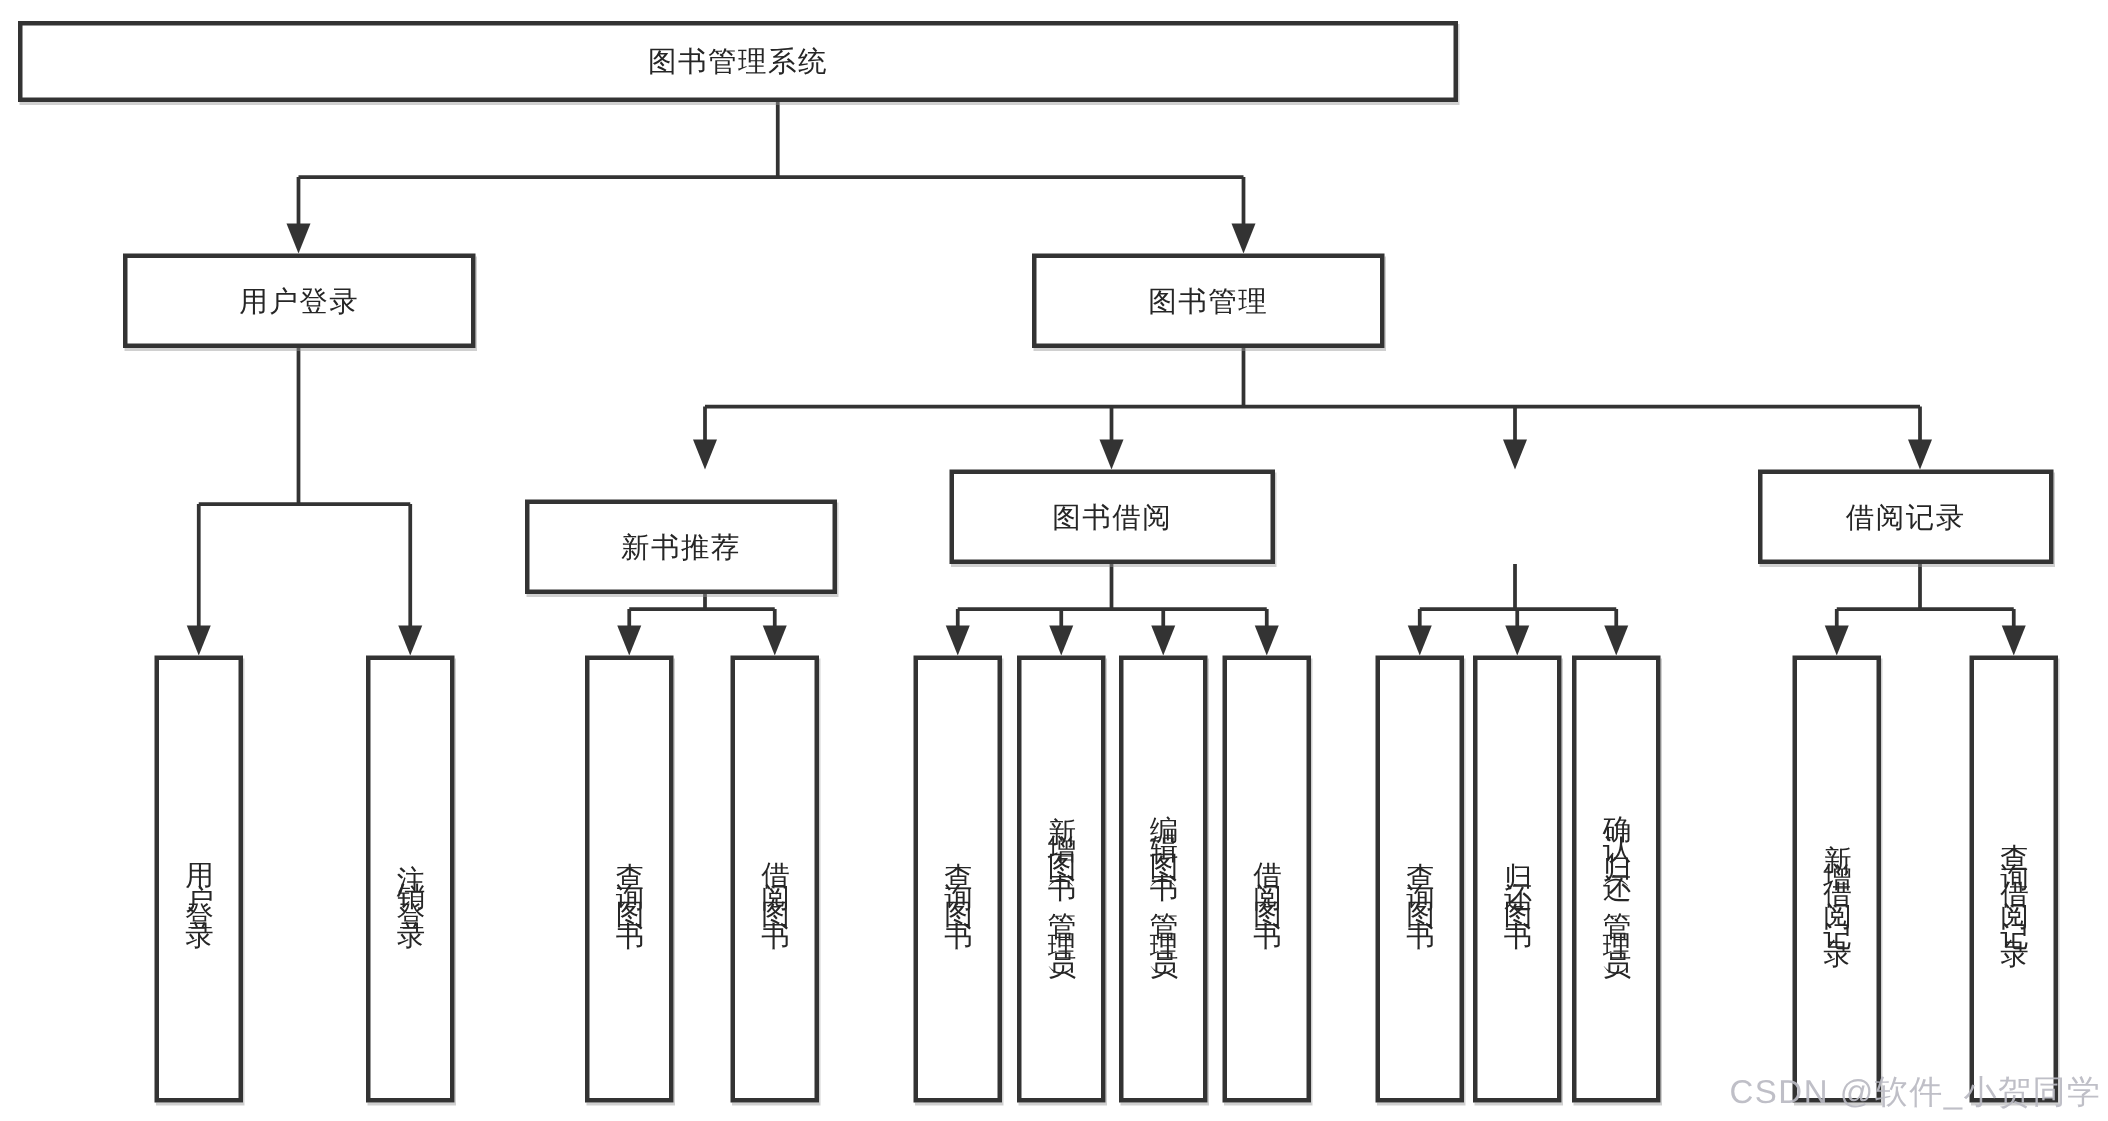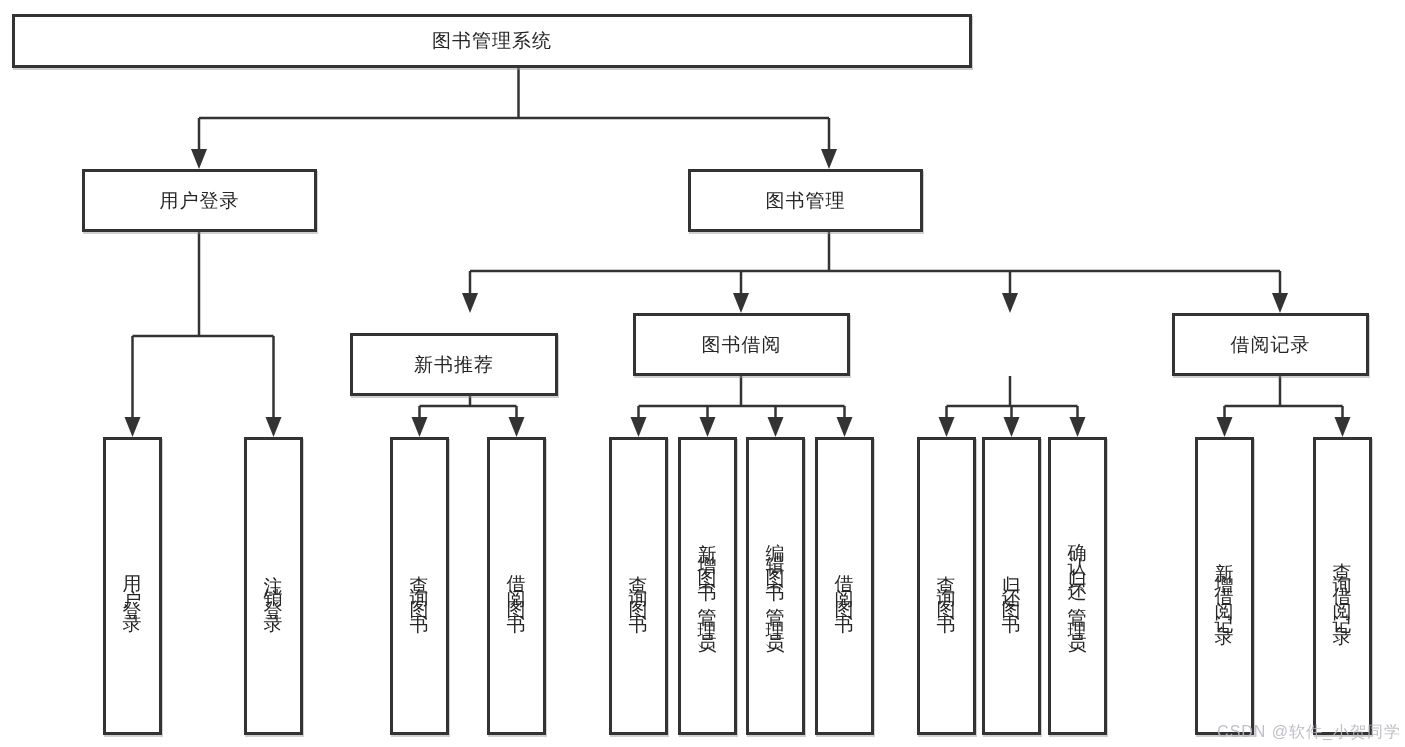--- a/index.html
+++ b/index.html
@@ -52,21 +52,21 @@
     text-orientation: mixed;
     font-size: 19px;
     line-height: 1;
     letter-spacing: 13px;
     padding: 10px 0;
   }
   .watermark {
     position: absolute;
     right: 4px;
     bottom: 4px;
-    font-size: 16px;
+    font-size: 22px;
     letter-spacing: 1px;
     color: rgba(186, 186, 194, 0.92);
     z-index: 5;
     white-space: nowrap;
   }
 </style>
 </head>
 <body>
 
 <div class="stage">

